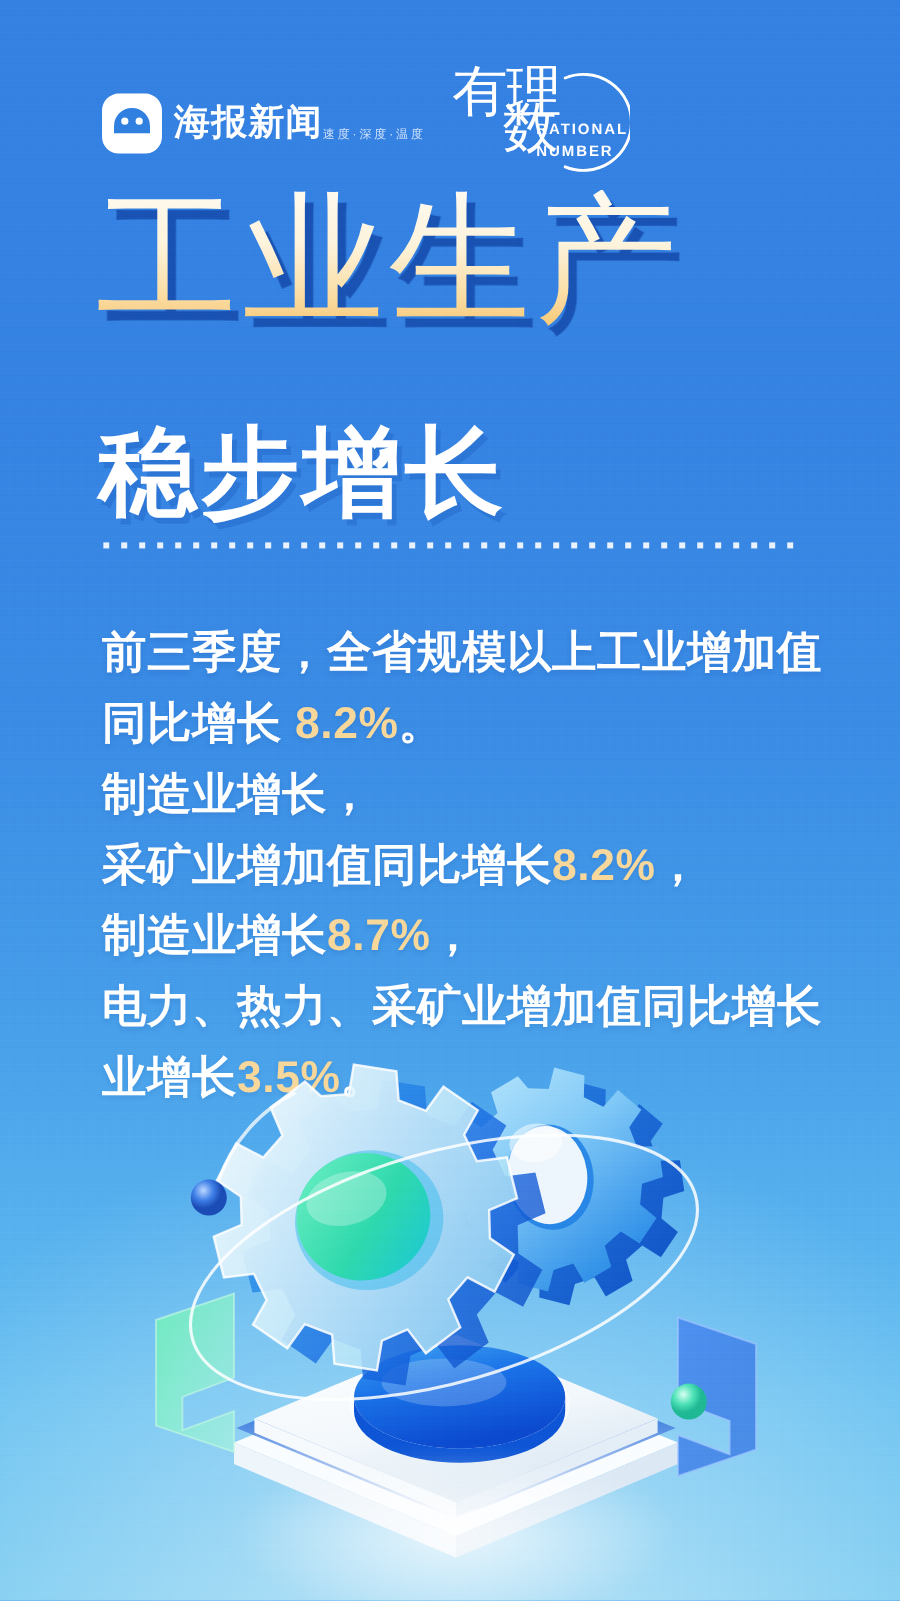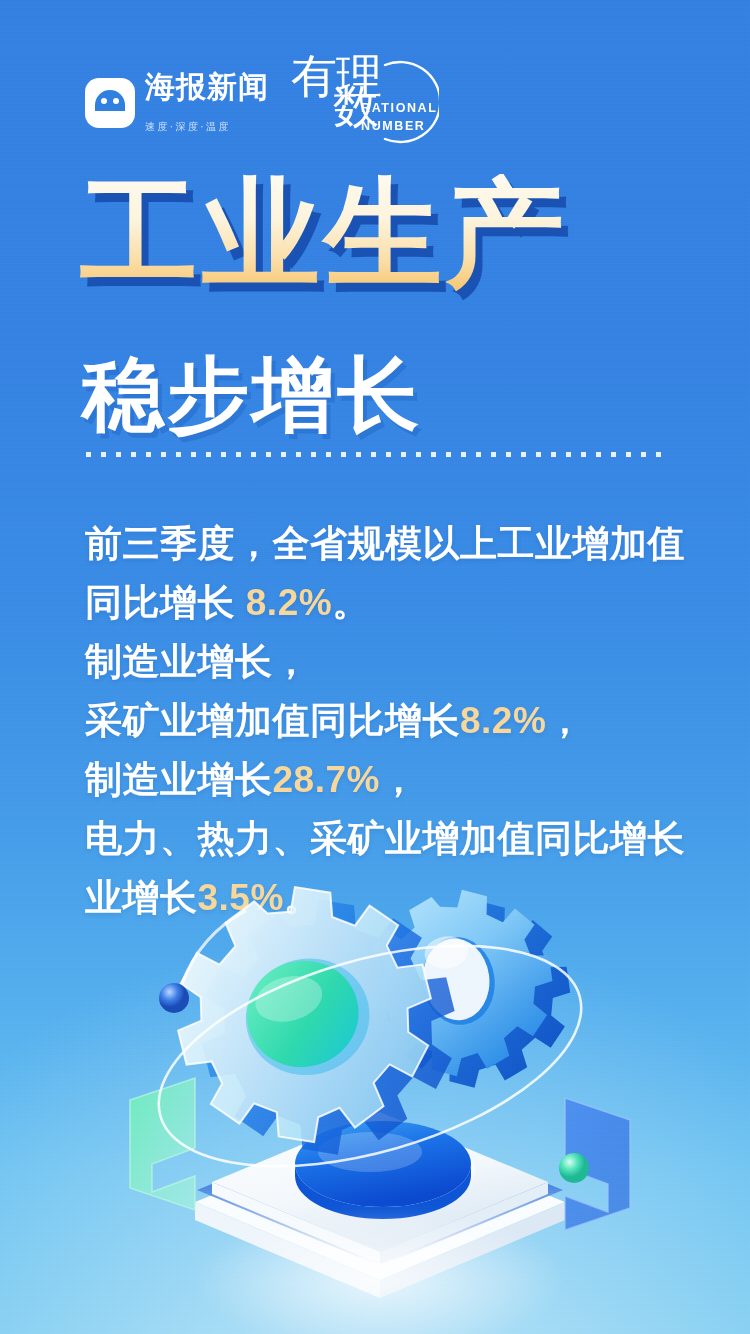--- a/index.html
+++ b/index.html
@@ -47,21 +47,21 @@
   .brand-mark .ghost:before,.brand-mark .ghost:after{
     content:"";position:absolute;top:8px;width:6px;height:6px;border-radius:50%;
     background:#ffffff;
   }
   .brand-mark .ghost:before{left:6px;}
   .brand-mark .ghost:after{right:6px;}
   .brand-mark .foot{
     position:absolute;left:50%;bottom:8px;transform:translateX(-50%);
     width:34px;height:9px;background:#ffffff;border-radius:0 0 8px 8px;
   }
-  .brand-text{display:flex;flex-direction:column;justify-content:center;}
+  .brand-text{display:flex;flex-direction:row;justify-content:center;}
   .brand-name{
     color:#ffffff;font-size:30px;font-weight:bold;letter-spacing:1px;line-height:1.05;
   }
   .brand-tagline{
     color:#cfe2fb;font-size:10px;letter-spacing:2.4px;margin-top:18px;
   }
 
   .rational{position:relative;width:150px;height:95px;margin-left:6px;}
   .rational svg{position:absolute;left:0;top:0;}
   .rational .cn{
@@ -69,22 +69,22 @@
     font-size:46px;font-weight:400;letter-spacing:-1px;line-height:1;
   }
   .rational .cn .second{position:absolute;left:42px;top:30px;font-size:46px;}
   .rational .en{
     position:absolute;left:72px;top:44px;color:#ffffff;
     font-size:12.5px;letter-spacing:1.6px;line-height:1.45;font-weight:700;
   }
 
   
   .title{
-    position:absolute;left:80px;top:174px;
-    font-size:118px;font-weight:bold;letter-spacing:4px;line-height:1;
+    position:absolute;left:80px;top:158px;
+    font-size:118px;font-weight:normal;letter-spacing:4px;line-height:1;
     background:linear-gradient(180deg,#fefaf0 0%,#fdf4dd 38%,#fbdfa8 72%,#f7c570 100%);
     -webkit-background-clip:text;background-clip:text;color:transparent;
     -webkit-text-fill-color:transparent;
     filter:drop-shadow(7px 9px 0 rgba(20,74,170,.85));
     white-space:nowrap;
   }
   .subtitle{
     position:absolute;left:82px;top:320px;
     font-size:82px;font-weight:bold;letter-spacing:3px;line-height:1;
     color:#ffffff;white-space:nowrap;
@@ -152,21 +152,21 @@
 
   <div class="title">工业生产</div>
   <div class="subtitle">稳步增长</div>
   <div class="divider"></div>
 
   <div class="body-copy">
     <p><span>前三季度，全省规模以上工业增加值</span></p>
     <p><span>同比增长 </span><span class="num">8.2%</span><span>。</span></p>
     <p><span>制造业增长，</span></p>
     <p><span>采矿业增加值同比增长</span><span class="num">8.2%</span><span>，</span></p>
-    <p><span>制造业增长</span><span class="num">28.7%</span><span>，</span></p>
+    <p><span>制造业增长</span><span class="num">8.7%</span><span>，</span></p>
     <p><span>电力、热力、采矿业增加值同比增长</span></p>
     <p><span>业增长</span><span class="num">3.5%</span><span>。</span></p>
   </div>
 
   <div class="illustration">
     <div class="glow"></div>
     <svg width="560" height="440" viewBox="0 0 560 440">
       <defs>
         <linearGradient id="gGlassA" x1="0" y1="0" x2="1" y2="1">
           <stop offset="0%" stop-color="#ffffff" stop-opacity=".95"></stop>

